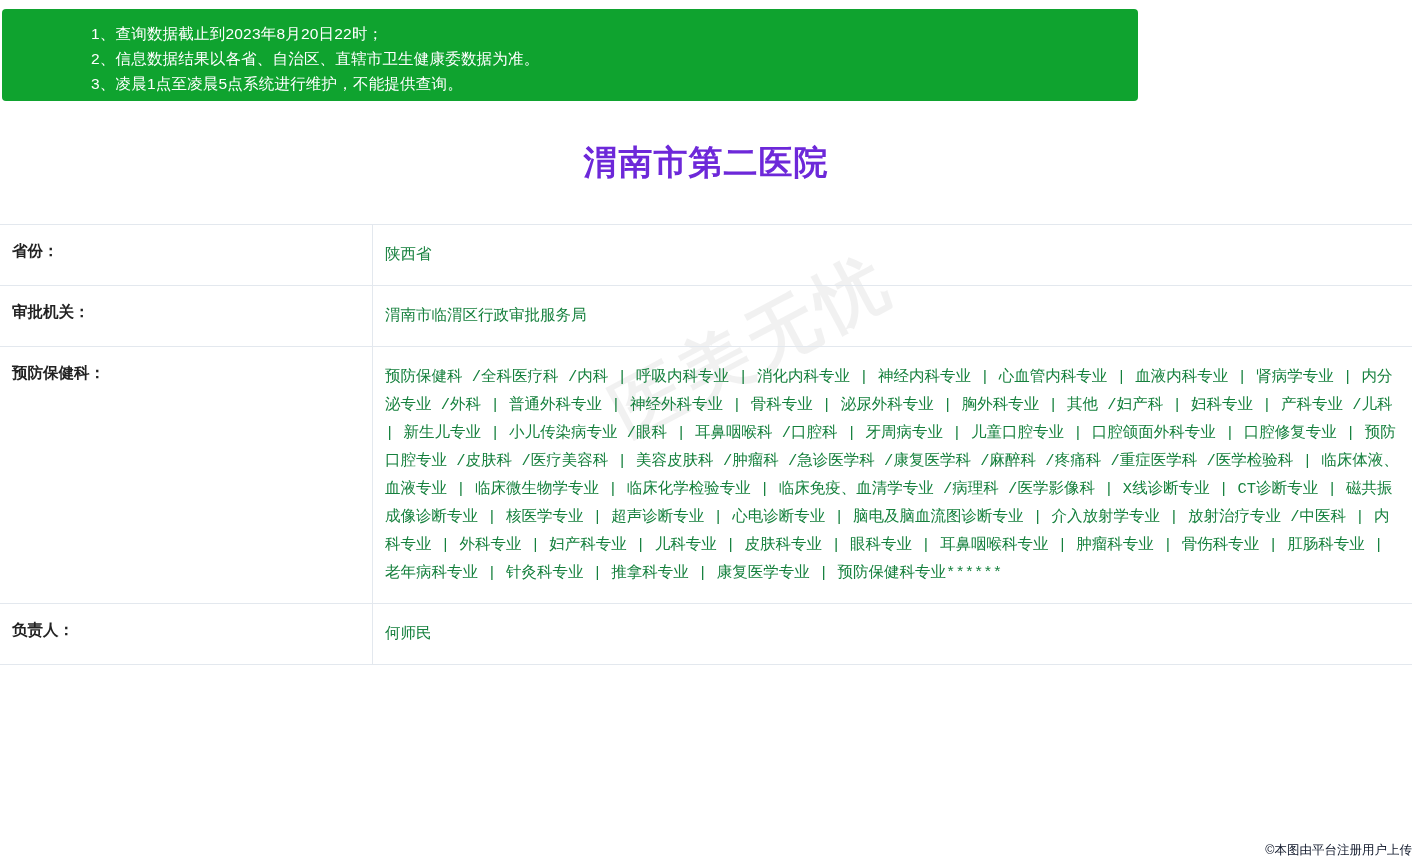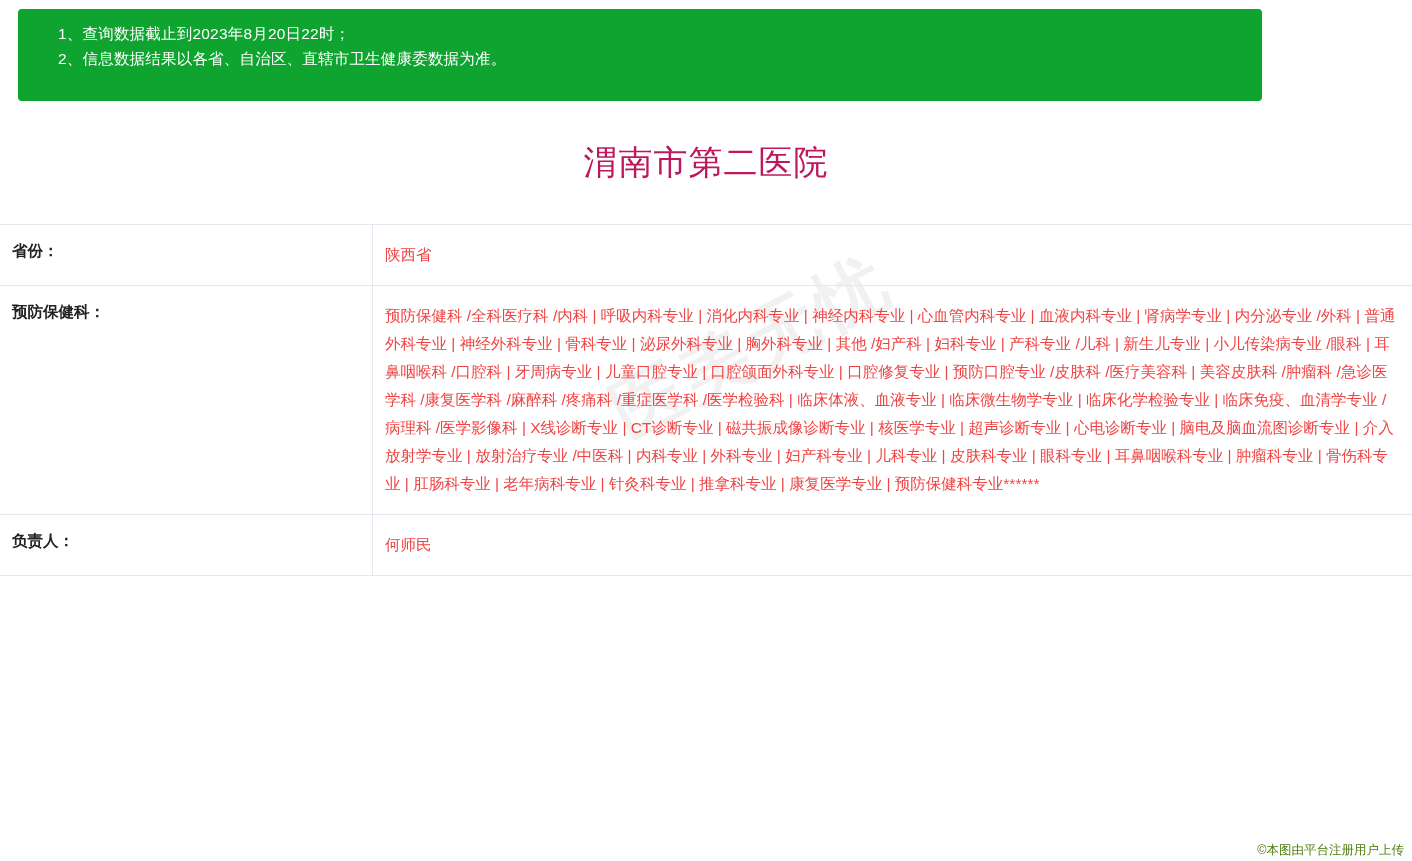--- a/index.html
+++ b/index.html
@@ -12,47 +12,47 @@
     height: 861px;
     font-family: "Liberation Sans", "DejaVu Sans", sans-serif;
     color: #333333;
     position: relative;
     overflow: hidden;
   }
 
   
   .notice-banner {
     position: absolute;
-    left: 18px;
+    left: 2px;
     top: 9px;
-    width: 1244px;
+    width: 1136px;
     height: 92px;
     background: #0fa32f;
     border-radius: 4px;
     box-sizing: border-box;
-    padding: 12px 0 0 40px;
+    padding: 12px 0 0 89px;
   }
   .notice-line {
     color: #ffffff;
     font-size: 15.5px;
     line-height: 25px;
     white-space: nowrap;
     letter-spacing: 0.2px;
   }
 
   
   .hospital-title {
     position: absolute;
     left: 0;
     top: 140px;
     width: 1412px;
     text-align: center;
     font-size: 34px;
-    font-weight: normal;
-    color: #be185d;
+    font-weight: bold;
+    color: #6d28d9;
     letter-spacing: 1px;
   }
 
   
   .watermark {
     position: absolute;
     left: 600px;
     top: 300px;
     font-size: 70px;
     color: rgba(0,0,0,0.055);
@@ -85,56 +85,62 @@
     padding-left: 12px;
     font-weight: bold;
     font-size: 15.5px;
     color: #222222;
     border-right: 1px solid #e3e8ee;
     white-space: nowrap;
   }
   .info-table td.value {
     padding-left: 12px;
     font-size: 15.5px;
-    color: #ef4444;
+    color: #15803d;
     line-height: 28px;
+    font-family: Liberation Mono, monospace;
   }
   .dept-value {
     line-height: 29px;
     word-break: break-all;
     margin-left: 34px;
   }
 
   
   .footer-credit {
     position: absolute;
-    right: 8px;
+    right: 0;
     bottom: 2px;
     font-size: 12.5px;
-    color: #4d7c0f;
+    color: #0f172a;
     white-space: nowrap;
   }
 </style>
 </head>
 <body>
 
 <div class="notice-banner">
   <div class="notice-line">1、查询数据截止到2023年8月20日22时；</div>
   <div class="notice-line">2、信息数据结果以各省、自治区、直辖市卫生健康委数据为准。</div>
+  <div class="notice-line">3、凌晨1点至凌晨5点系统进行维护，不能提供查询。</div>
 </div>
 
 <div class="hospital-title">渭南市第二医院</div>
 
 <div class="watermark">医美无忧</div>
 
 <table class="info-table">
   <tbody>
     <tr>
       <td class="label">省份：</td>
       <td class="value">陕西省</td>
+    </tr>
+    <tr>
+      <td class="label">审批机关：</td>
+      <td class="value">渭南市临渭区行政审批服务局</td>
     </tr>
     <tr>
       <td class="label">预防保健科：</td>
       <td class="value dept-value">预防保健科 /全科医疗科 /内科 | 呼吸内科专业 | 消化内科专业 | 神经内科专业 | 心血管内科专业 | 血液内科专业 | 肾病学专业 | 内分泌专业 /外科 | 普通外科专业 | 神经外科专业 | 骨科专业 | 泌尿外科专业 | 胸外科专业 | 其他 /妇产科 | 妇科专业 | 产科专业 /儿科 | 新生儿专业 | 小儿传染病专业 /眼科 | 耳鼻咽喉科 /口腔科 | 牙周病专业 | 儿童口腔专业 | 口腔颌面外科专业 | 口腔修复专业 | 预防口腔专业 /皮肤科 /医疗美容科 | 美容皮肤科 /肿瘤科 /急诊医学科 /康复医学科 /麻醉科 /疼痛科 /重症医学科 /医学检验科 | 临床体液、血液专业 | 临床微生物学专业 | 临床化学检验专业 | 临床免疫、血清学专业 /病理科 /医学影像科 | X线诊断专业 | CT诊断专业 | 磁共振成像诊断专业 | 核医学专业 | 超声诊断专业 | 心电诊断专业 | 脑电及脑血流图诊断专业 | 介入放射学专业 | 放射治疗专业 /中医科 | 内科专业 | 外科专业 | 妇产科专业 | 儿科专业 | 皮肤科专业 | 眼科专业 | 耳鼻咽喉科专业 | 肿瘤科专业 | 骨伤科专业 | 肛肠科专业 | 老年病科专业 | 针灸科专业 | 推拿科专业 | 康复医学专业 | 预防保健科专业******</td>
     </tr>
     <tr>
       <td class="label">负责人：</td>
       <td class="value">何师民</td>
     </tr>
 

